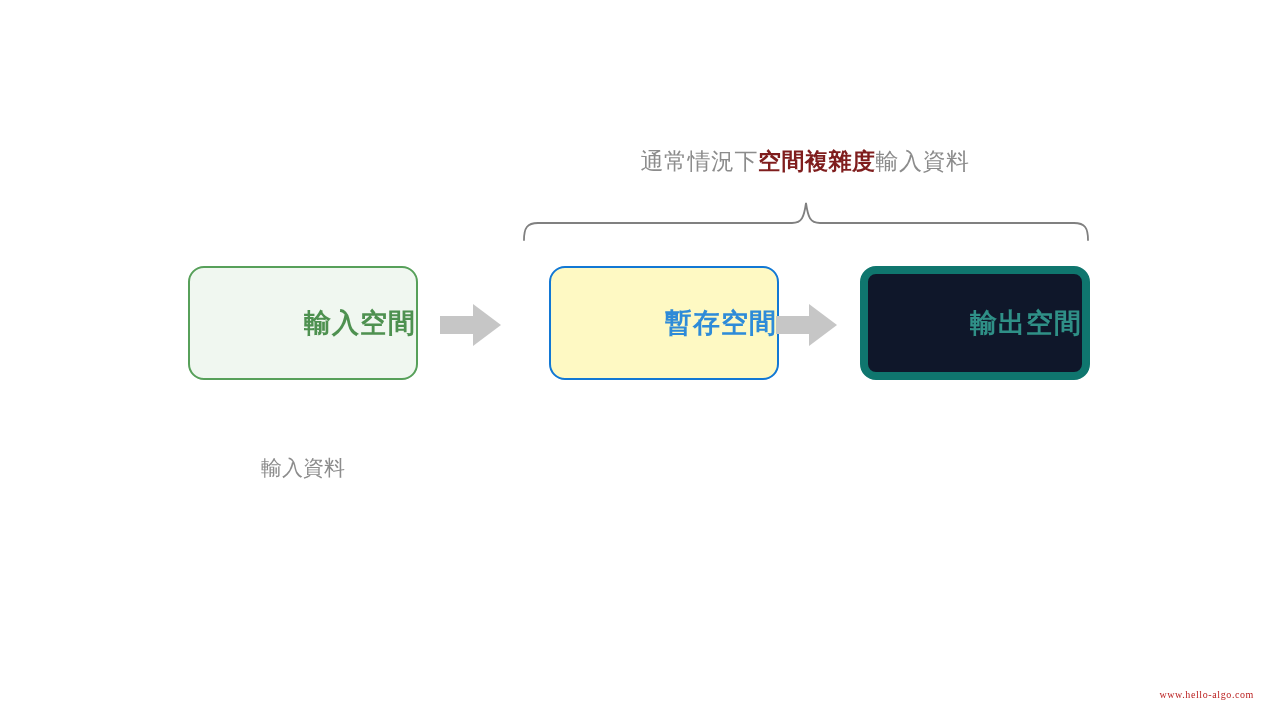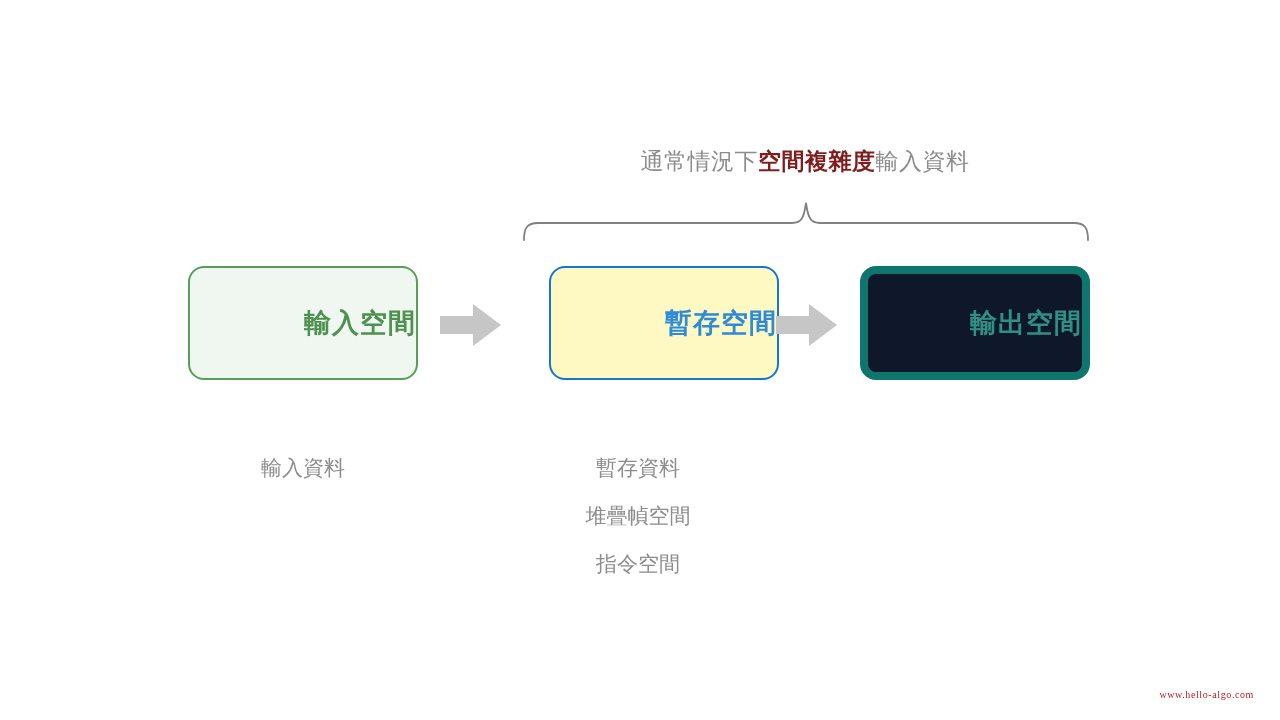--- a/index.html
+++ b/index.html
@@ -155,22 +155,17 @@
   </svg>
 
   <svg class="arrow arrow-2" viewBox="0 0 62 44">
     <path d="M 0,13 L 33,13 L 33,1 L 61,22 L 33,43 L 33,31 L 0,31 Z" fill="#c6c6c6"></path>
   </svg>
 
   <div class="caption-col col-1">
     <div class="caption-line">輸入資料</div>
   </div>
 
-  <div class="caption-col col-2">
-    <div class="caption-line">暫存資料</div>
-    <div class="caption-line">堆疊幀空間</div>
-    <div class="caption-line">指令空間</div>
-  </div>
 
 
   <div class="watermark">www.hello-algo.com</div>
 
 </div>
 
 </body></html>

